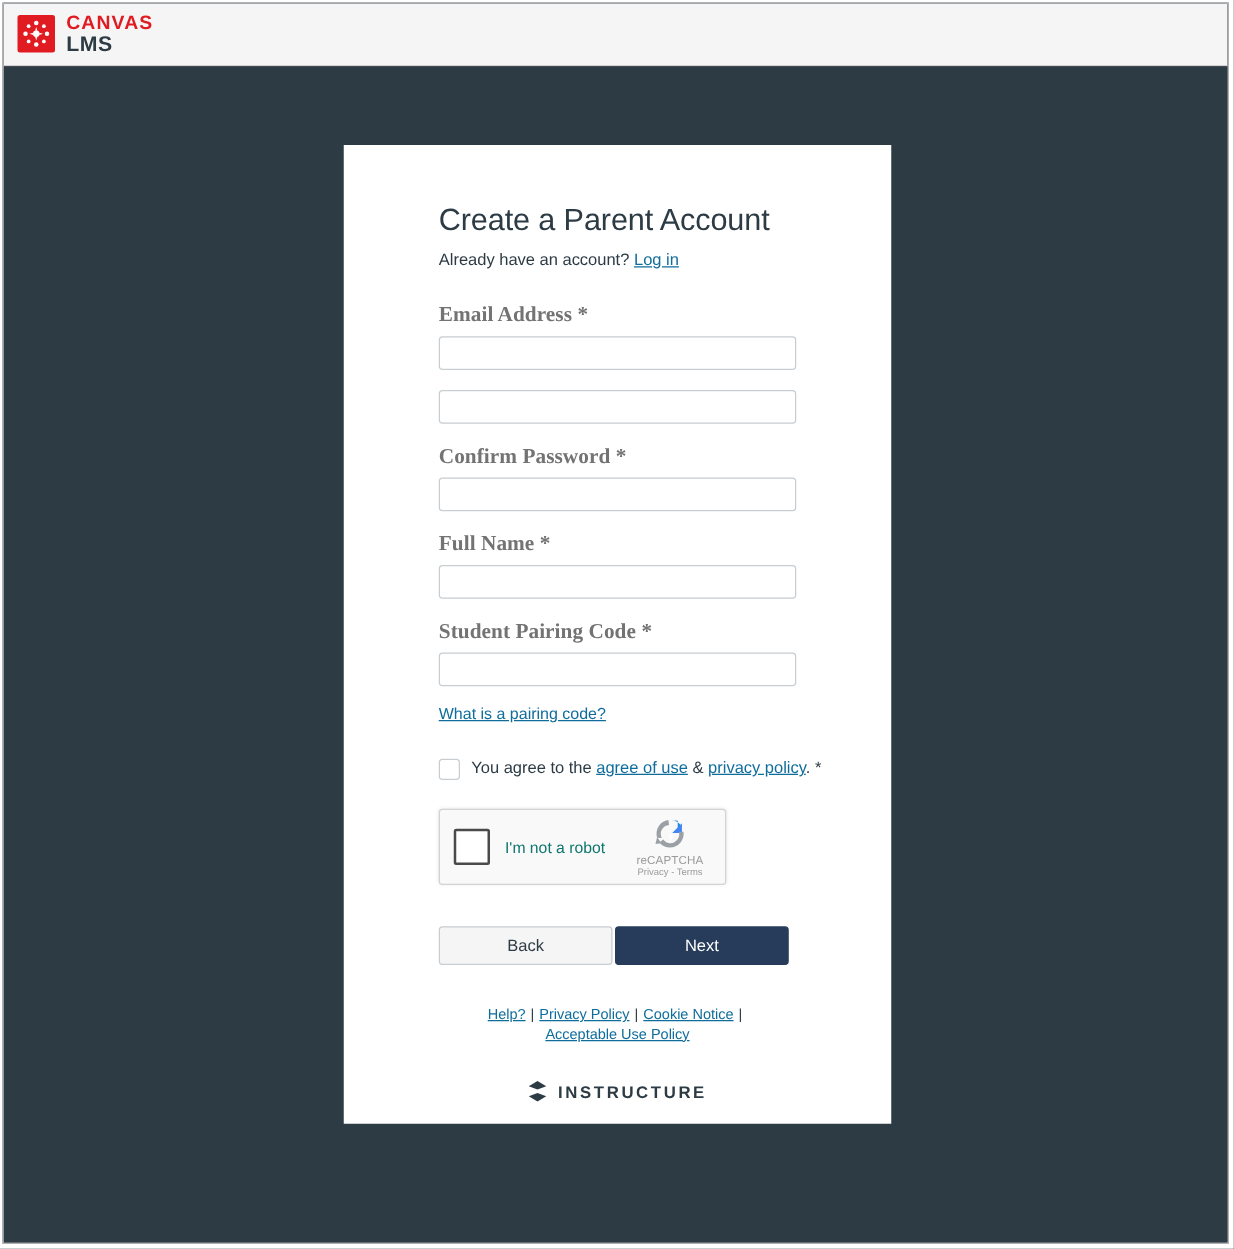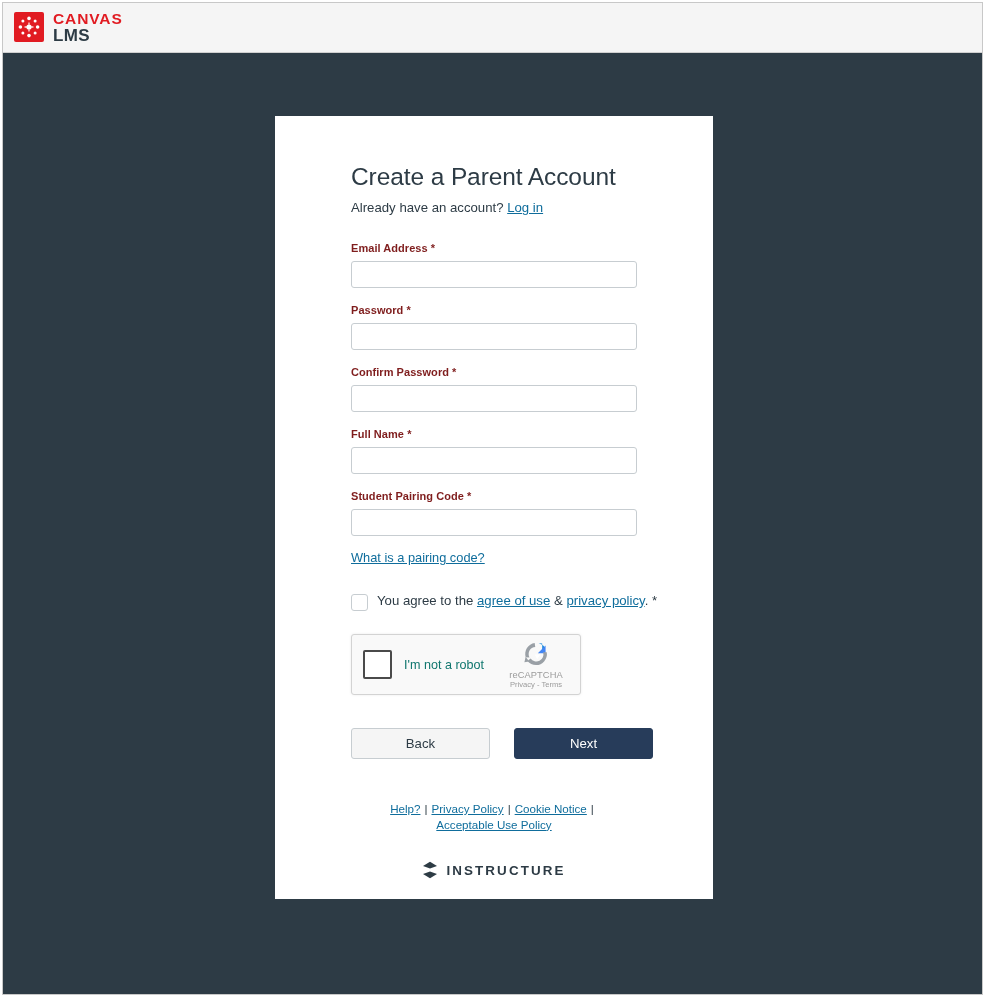--- a/index.html
+++ b/index.html
@@ -98,25 +98,26 @@
   }
   a.lnk {
     color: #0f6d9c;
     text-decoration: underline;
     cursor: pointer;
   }
   .form {
     padding: 27px 0 0 76px;
   }
   .field-label {
-    font-size: 11px;
+    font-size: 17px;
     font-weight: bold;
-    color: #7f1d1d;
+    color: #737373;
     margin-bottom: 7px;
     letter-spacing: 0.05px;
+    font-family: Liberation Serif, serif;
   }
   .field-label .req { font-weight: bold; }
   .text-input {
     width: 286px;
     height: 27px;
     box-sizing: border-box;
     border: 1px solid #c7cdd1;
     border-radius: 3px;
     background: #ffffff;
     outline: none;
@@ -196,22 +197,22 @@
     line-height: 1.15;
   }
   .rc-legal {
     font-size: 7.6px;
     color: #9b9b9b;
     line-height: 1.15;
   }
   
   .buttons {
     display: flex;
-    gap: 24px;
-    margin-bottom: 42px;
+    gap: 2px;
+    margin-bottom: 32px;
   }
   .btn {
     width: 139px;
     height: 31px;
     border-radius: 3px;
     font-family: "Liberation Sans", sans-serif;
     font-size: 13.2px;
     cursor: pointer;
     box-sizing: border-box;
     display: flex;
@@ -303,24 +304,20 @@
         </div>
 
         <div class="form">
 
           <div class="field-label">
             <span>Email Address</span>
             <span class="req">*</span>
           </div>
           <input class="text-input" type="text" placeholder="" style="">
 
-          <div class="field-label">
-            <span>Password</span>
-            <span class="req">*</span>
-          </div>
           <input class="text-input" type="password" placeholder="" style="">
 
           <div class="field-label">
             <span>Confirm Password</span>
             <span class="req">*</span>
           </div>
           <input class="text-input" type="password" placeholder="" style="">
 
           <div class="field-label">
             <span>Full Name</span>

